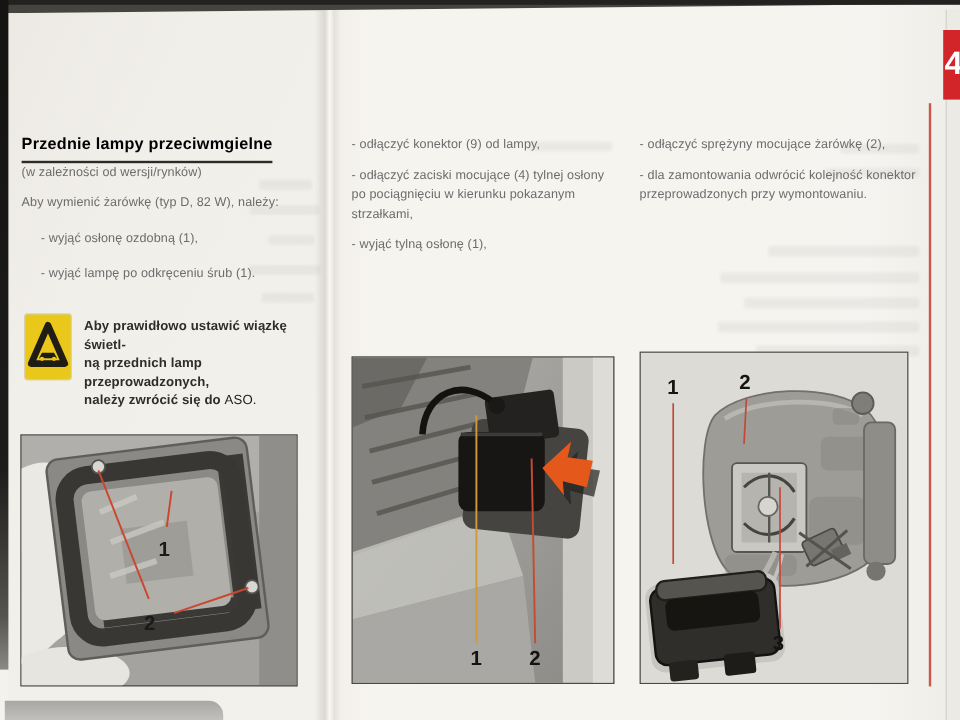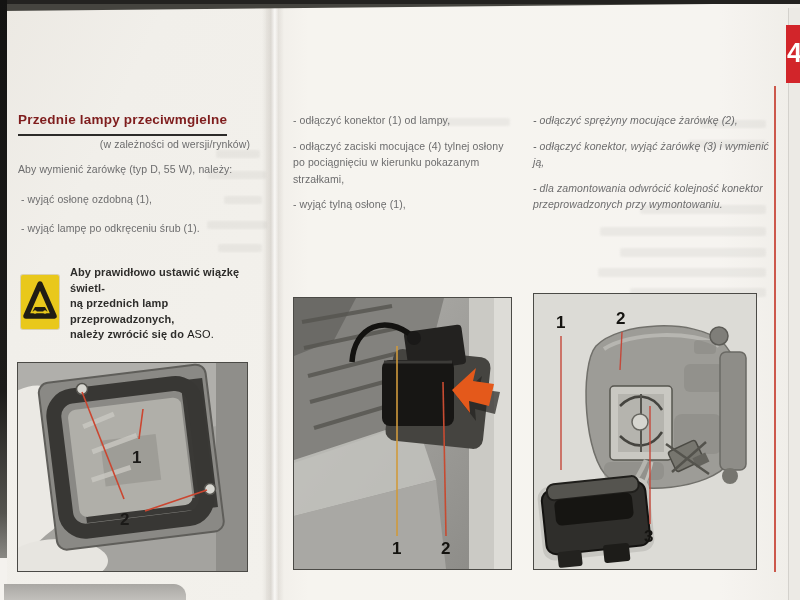--- a/index.html
+++ b/index.html
@@ -27,29 +27,29 @@
   .red-rule{position:absolute;left:774px;top:86px;width:2px;height:486px;background:#c8473b;opacity:.9;}
   .chapter-tab{position:absolute;left:786px;top:25px;width:14px;height:58px;background:#d2252a;overflow:hidden;}
   .chapter-tab .tab-num{position:absolute;left:1px;top:13px;width:14px;overflow:hidden;
     color:#fff;font-weight:bold;font-size:27px;line-height:30px;}
   
   .g{position:absolute;background:#7f7e7a;opacity:.09;filter:blur(1.3px);border-radius:2px;}
   
   .col{position:absolute;color:#6c6c6d;font-size:10.5px;line-height:16.5px;letter-spacing:.1px;}
   .col p{margin:0 0 9px 0;}
   .left-col{left:18px;top:112px;width:232px;}
-  .doc-title{margin:0;display:inline-block;color:#7f1d1d;font-size:13.5px;font-weight:bold;
+  .doc-title{margin:0;display:inline-block;color:#000000;font-size:13.5px;font-weight:bold;
     letter-spacing:.2px;padding-bottom:5px;border-bottom:2px solid #2c2b29;}
-  .subtitle{margin:10px 0 0;text-align:right;}
+  .subtitle{margin:10px 0 0;}
   .intro{margin:13px 0 0;}
-  .left-col .b{margin:13px 3px 0;}
+  .left-col .b{margin:13px 16px 0;}
   .mid-col{left:293px;top:112px;width:224px;}
-  .right-col{left:533px;top:112px;width:240px;font-style:italic;}
-  
-  .warning{position:absolute;left:21px;top:262px;width:238px;display:flex;align-items:center;}
+  .right-col{left:533px;top:112px;width:240px;}
+  
+  .warning{position:absolute;left:21px;top:262px;width:238px;display:flex;align-items:flex-start;}
   .warn-icon{flex:0 0 38px;width:38px;height:54px;background:#e9c81b;border-radius:2px;
     box-shadow:0 0 0 1px rgba(150,120,0,.25);position:relative;}
   .warn-text{margin-left:11px;padding-top:3px;color:#2e2d2b;font-weight:bold;
     font-size:11px;line-height:15.5px;letter-spacing:.1px;}
   .warn-text .aso{font-weight:400;color:#1b1a18;}
   
   .photo{position:absolute;border:1px solid #4b4a46;background:#a4a39f;}
   .photo svg{display:block;}
   .ph-num{font-family:"Liberation Sans",sans-serif;font-weight:bold;font-size:17px;}
 </style>
@@ -84,21 +84,21 @@
   <div class="g" style="left:640px;top:205px;width:126px;height:9px"></div>
   <div class="g" style="left:600px;top:227px;width:166px;height:9px"></div>
   <div class="g" style="left:620px;top:248px;width:146px;height:9px"></div>
   <div class="g" style="left:598px;top:268px;width:168px;height:9px"></div>
   <div class="g" style="left:630px;top:288px;width:136px;height:9px"></div>
   <div class="g" style="left:598px;top:306px;width:150px;height:9px"></div>
 
   <div class="col left-col">
     <h1 class="doc-title">Przednie lampy przeciwmgielne</h1>
     <p class="subtitle">(w zależności od wersji/rynków)</p>
-    <p class="intro">Aby wymienić żarówkę (typ D, 55 W), należy:</p>
+    <p class="intro">Aby wymienić żarówkę (typ D, 82 W), należy:</p>
     <p class="b">-  wyjąć osłonę ozdobną (1),</p>
     <p class="b">-  wyjąć lampę po odkręceniu śrub (1).</p>
   </div>
 
   <div class="warning">
     <div class="warn-icon">
       <svg width="38" height="54" viewBox="0 0 38 54" aria-hidden="true">
         <path d="M19 9 L33 41 L5 41 Z" fill="none" stroke="#201d14" stroke-width="5.5" stroke-linejoin="round"></path>
         <path d="M11.5 36.5 h15 l-2.5 -4.5 h-10 Z" fill="#201d14"></path>
         <circle cx="14" cy="37" r="1.8" fill="#e9c81b"></circle>
@@ -106,28 +106,27 @@
       </svg>
     </div>
     <div class="warn-text">
       <span>Aby prawidłowo ustawić wiązkę świetl-</span><br>
       <span>ną przednich lamp przeprowadzonych,</span><br>
       <span>należy zwrócić się do </span><span class="aso">ASO.</span>
     </div>
   </div>
 
   <div class="col mid-col">
-    <p>-  odłączyć konektor (1) od lampy,</p>
+    <p>-  odłączyć konektor (9) od lampy,</p>
     <p>-  odłączyć zaciski mocujące (4) tylnej osłony po pociągnięciu w kierunku pokazanym strzałkami,</p>
     <p>-  wyjąć tylną osłonę (1),</p>
   </div>
 
   <div class="col right-col">
     <p>-  odłączyć sprężyny mocujące żarówkę (2),</p>
-    <p>-  odłączyć konektor, wyjąć żarówkę (3) i wymienić ją,</p>
     <p>-  dla zamontowania odwrócić kolejność konektor przeprowadzonych przy wymontowaniu.</p>
   </div>
 
   <div class="photo" style="left:17px;top:362px;width:229px;height:208px;">
     <svg width="229" height="208" viewBox="0 0 229 208" aria-label="Fog lamp front: decorative bezel and mounting screws">
       <rect width="229" height="208" fill="#a4a39f"></rect>
       <path d="M0,0 H229 V58 L0,96 Z" fill="#b7b6b2" opacity=".65"></path>
       <rect x="198" width="31" height="208" fill="#8f8e8a"></rect>
       <path d="M-5,30 C25,12 52,28 48,60 C72,55 70,92 52,102 C68,135 45,160 28,172 C18,182 5,190 -5,192 Z" fill="#ebe9e4"></path>
       <ellipse cx="40" cy="198" rx="50" ry="22" fill="#e7e5e0"></ellipse>

